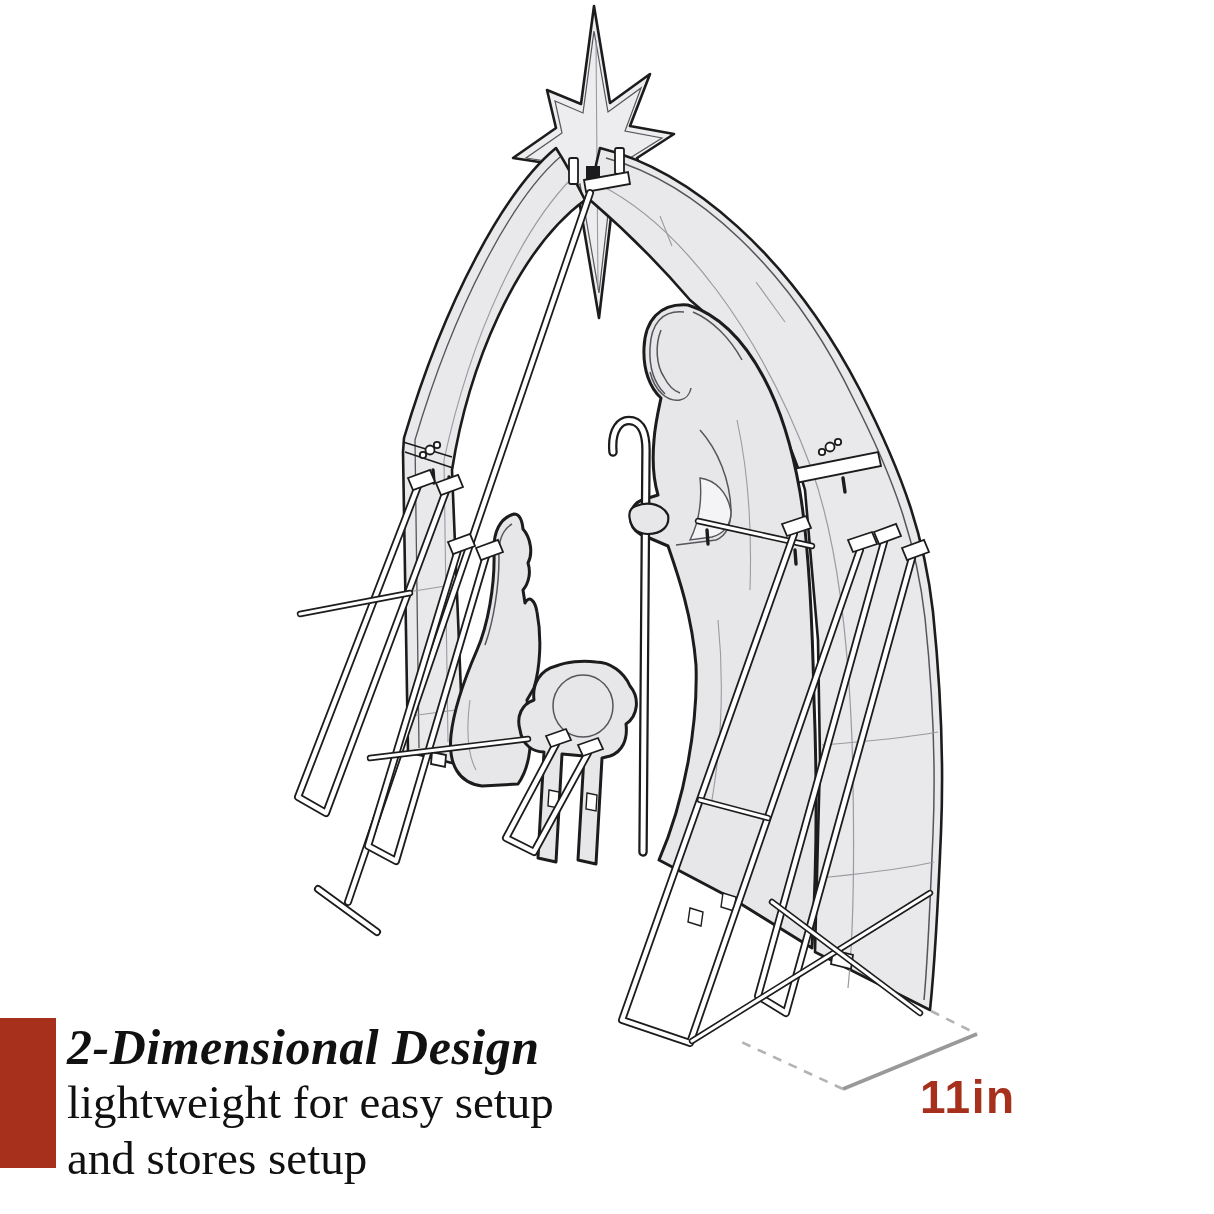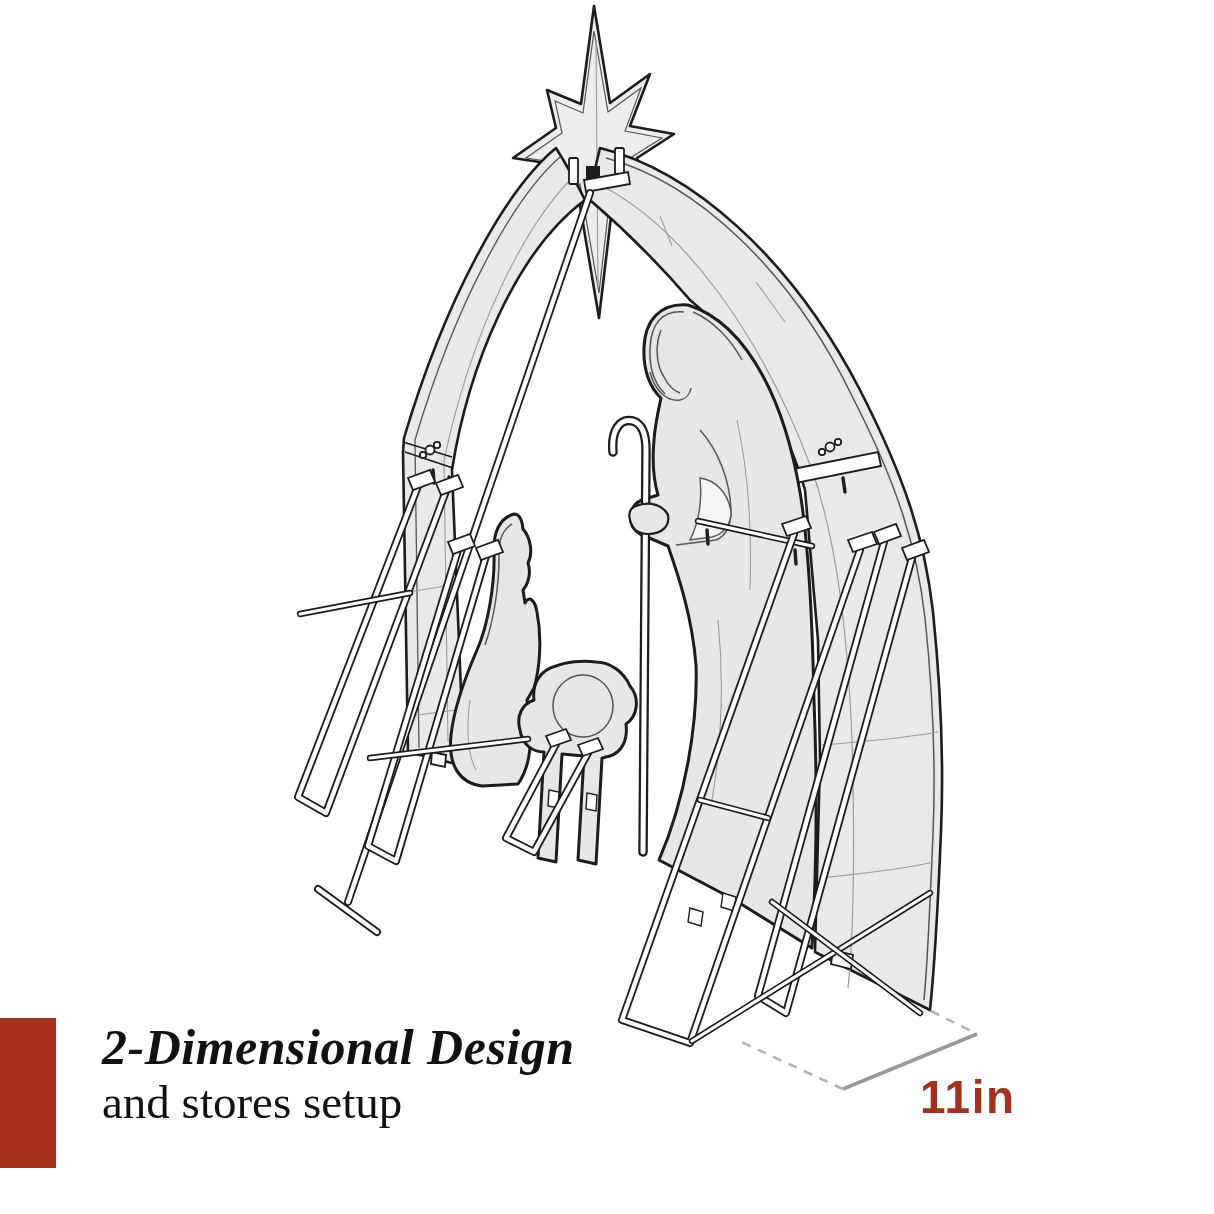--- a/index.html
+++ b/index.html
@@ -28,21 +28,21 @@
   .rung-out{fill:none;stroke:var(--ink);stroke-width:6.4;stroke-linecap:round;}
   .rung-in{fill:none;stroke:#fff;stroke-width:3.2;stroke-linecap:round;}
   .dim-dash{fill:none;stroke:var(--dim-dash);stroke-width:2.6;stroke-dasharray:9 8;}
   .dim-solid{fill:none;stroke:var(--dim-solid);stroke-width:3.6;}
 
   .accent-bar{
     position:absolute;left:0;top:1018px;width:56px;height:150px;
     background:var(--accent);
   }
   .caption{
-    position:absolute;left:102px;top:1020px;color:var(--text);
+    position:absolute;left:67px;top:1020px;color:var(--text);
   }
   .caption .title{
     font-size:50px;font-weight:700;font-style:italic;line-height:54px;
     letter-spacing:0.5px;
   }
   .caption .sub{
     font-size:47px;font-weight:400;line-height:56px;
   }
   .dim-label{
     position:absolute;left:920px;top:1070px;
@@ -280,17 +280,18 @@
       <path class="dim-dash" d="M 931,1011 L 977,1034"></path>
       <path class="dim-dash" d="M 843,1089 L 737,1040"></path>
       <path class="dim-solid" d="M 977,1034 L 843,1089"></path>
     </g>
   </svg>
 
   <div class="accent-bar"></div>
 
   <div class="caption">
     <div class="title">2-Dimensional Design</div>
+    <div class="sub">lightweight for easy setup</div>
     <div class="sub">and stores setup</div>
   </div>
 
   <div class="dim-label">11in</div>
 </div>
 
 </body></html>

